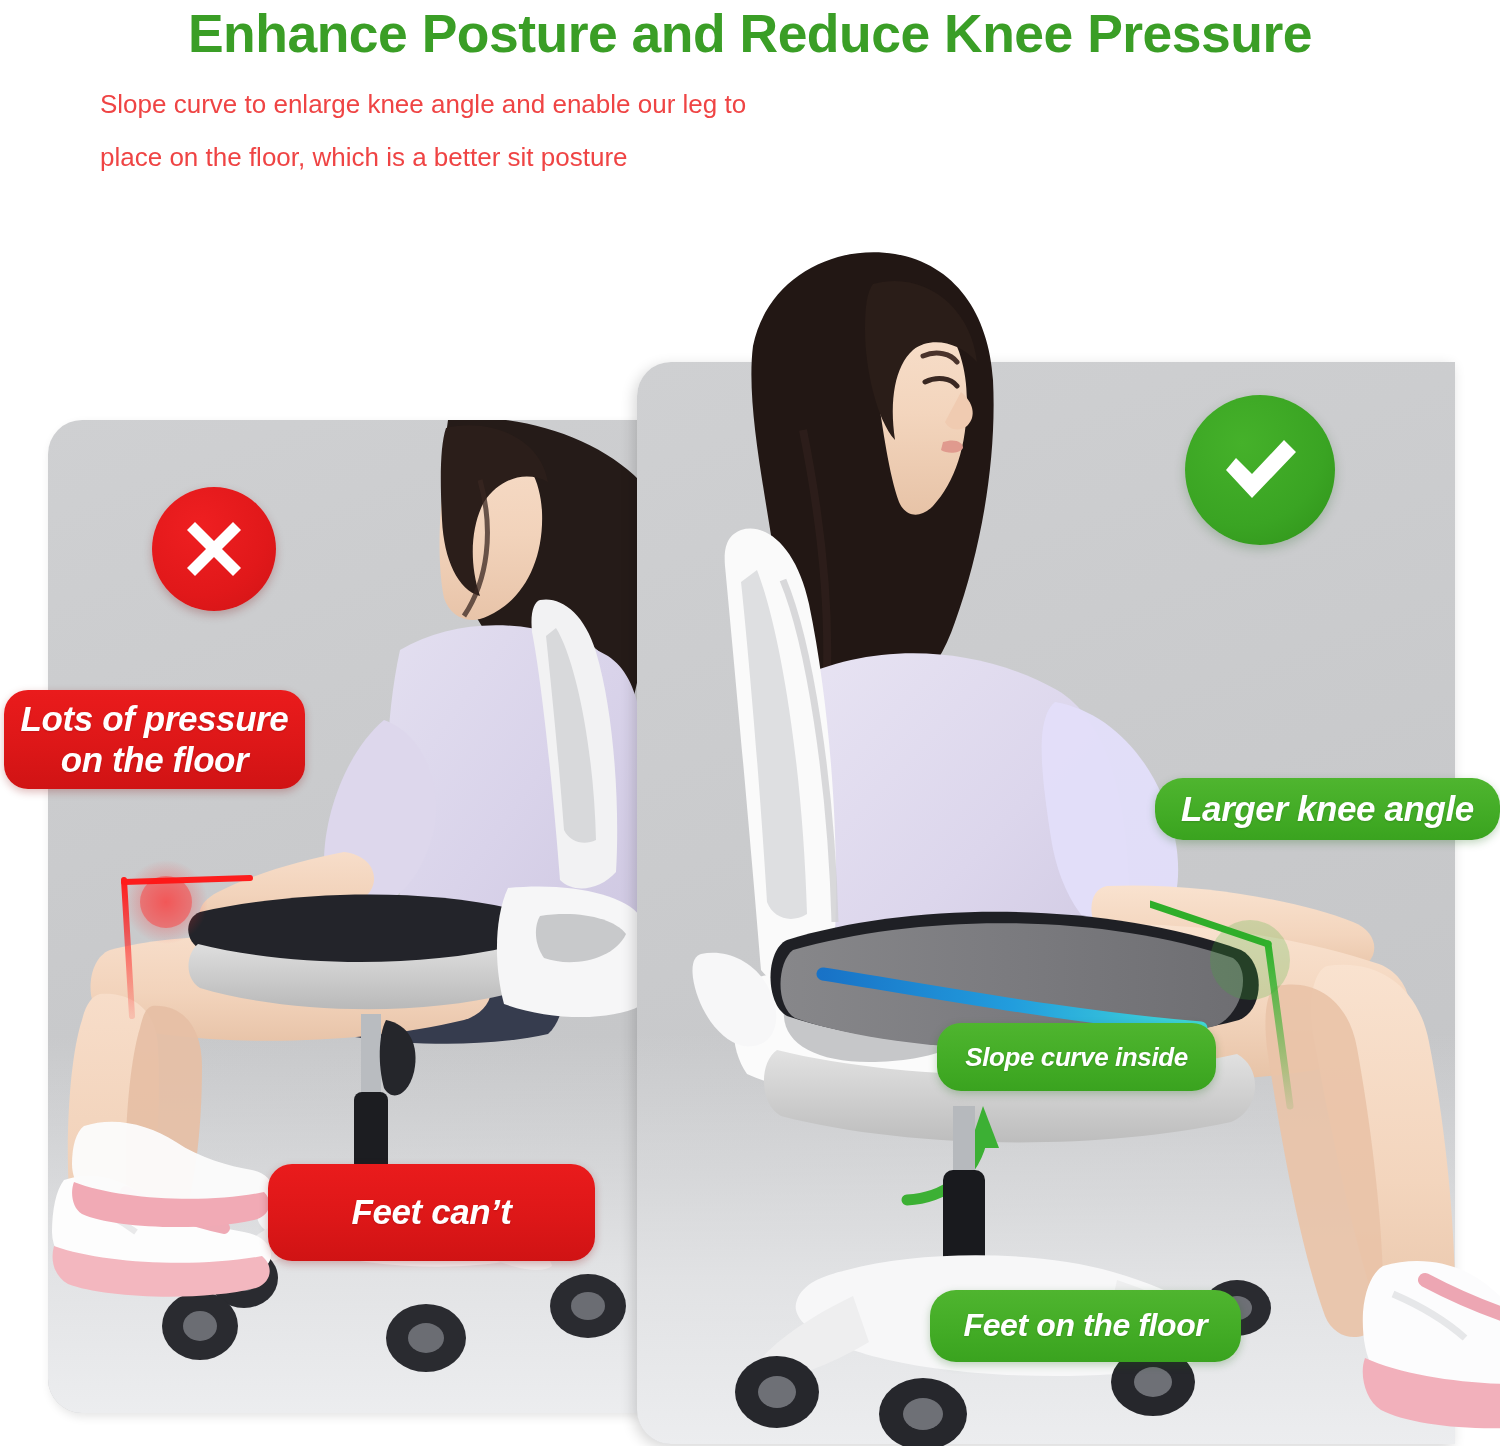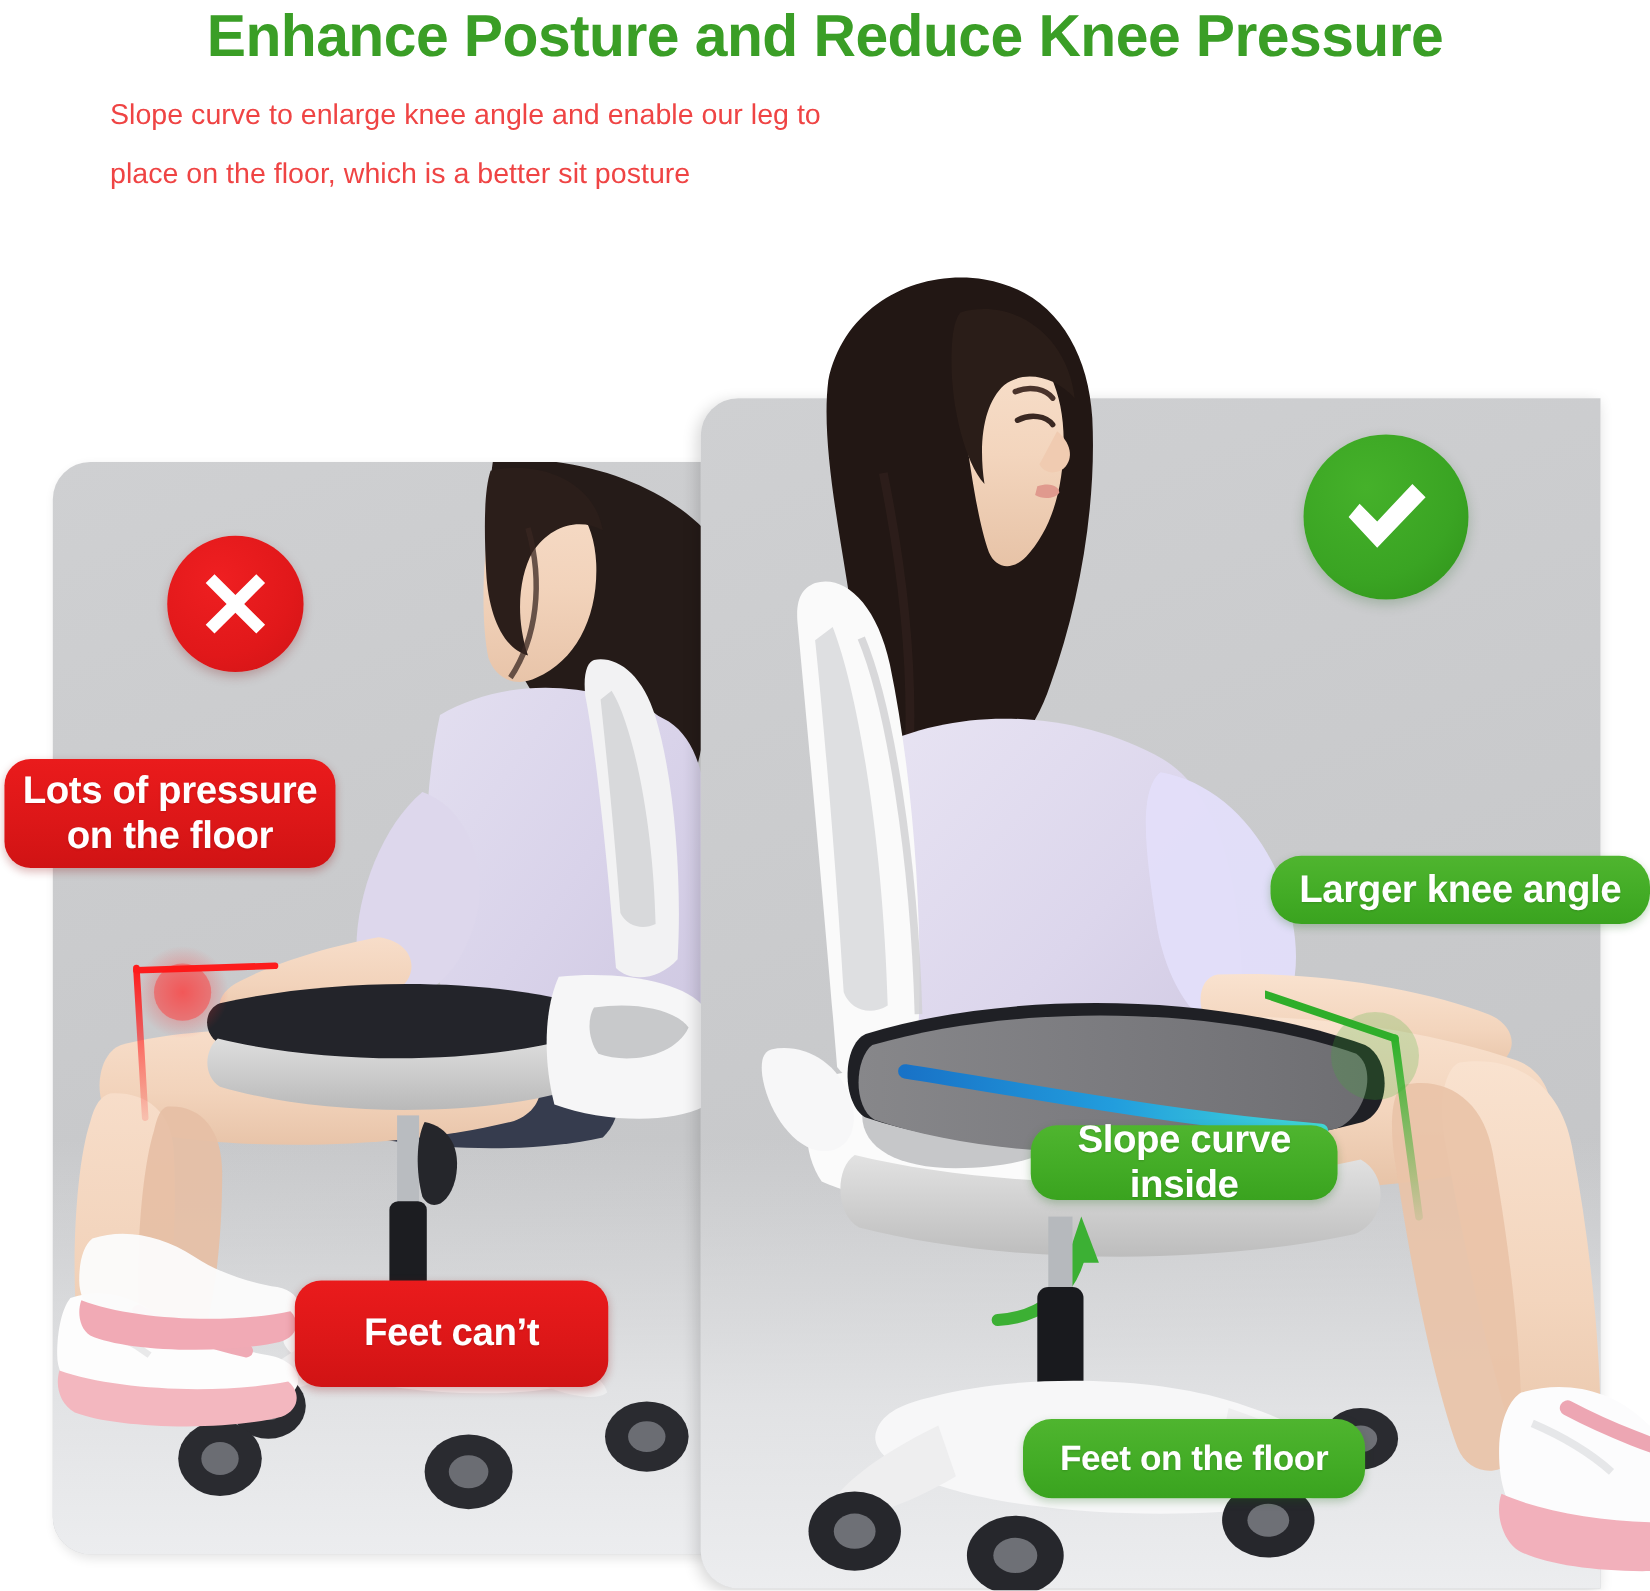--- a/index.html
+++ b/index.html
@@ -73,30 +73,31 @@
     position: absolute;
     display: flex; align-items: center; justify-content: center;
     text-align: center;
     color: #ffffff;
     font-weight: 700;
     font-family: "Liberation Sans", sans-serif;
     letter-spacing: -0.4px;
     text-shadow: 0 1px 2px rgba(0,0,0,0.14);
     border-radius: 22px;
     line-height: 1.16;
+    font-style: italic;
   }
   .pill.red  { background: linear-gradient(180deg,#ea1b1c 0%, #dd1718 55%, #d01314 100%);
                box-shadow: 0 3px 8px rgba(140,10,10,0.28); }
   .pill.green{ background: linear-gradient(180deg,#4fb52f 0%, #43ac26 55%, #3aa31f 100%);
                box-shadow: 0 3px 8px rgba(20,100,10,0.26); text-align: center; }
 
   #pill-pressure   { left: 4px;    top: 690px;  width: 301px; height: 99px;  font-size: 35px; border-radius: 24px; }
-  #pill-feet-cant  { left: 268px;  top: 1164px; width: 285px; height: 97px;  font-size: 35px; border-radius: 24px; }
+  #pill-feet-cant  { left: 268px;  top: 1164px; width: 327px; height: 97px;  font-size: 35px; border-radius: 24px; }
   #pill-knee-angle { left: 1155px; top: 778px;  width: 345px; height: 62px;  font-size: 35px; border-radius: 28px; }
-  #pill-slope      { left: 937px;  top: 1023px; width: 279px; height: 68px;  font-size: 35px; border-radius: 24px; }
+  #pill-slope      { left: 937px;  top: 1023px; width: 279px; height: 68px;  font-size: 26px; border-radius: 24px; }
   #pill-feet-on    { left: 930px;  top: 1290px; width: 311px; height: 72px;  font-size: 32px; border-radius: 26px; }
 
   
   .layer { position: absolute; pointer-events: none; }
 </style>
 </head>
 <body>
 
 <div class="stage">
 

